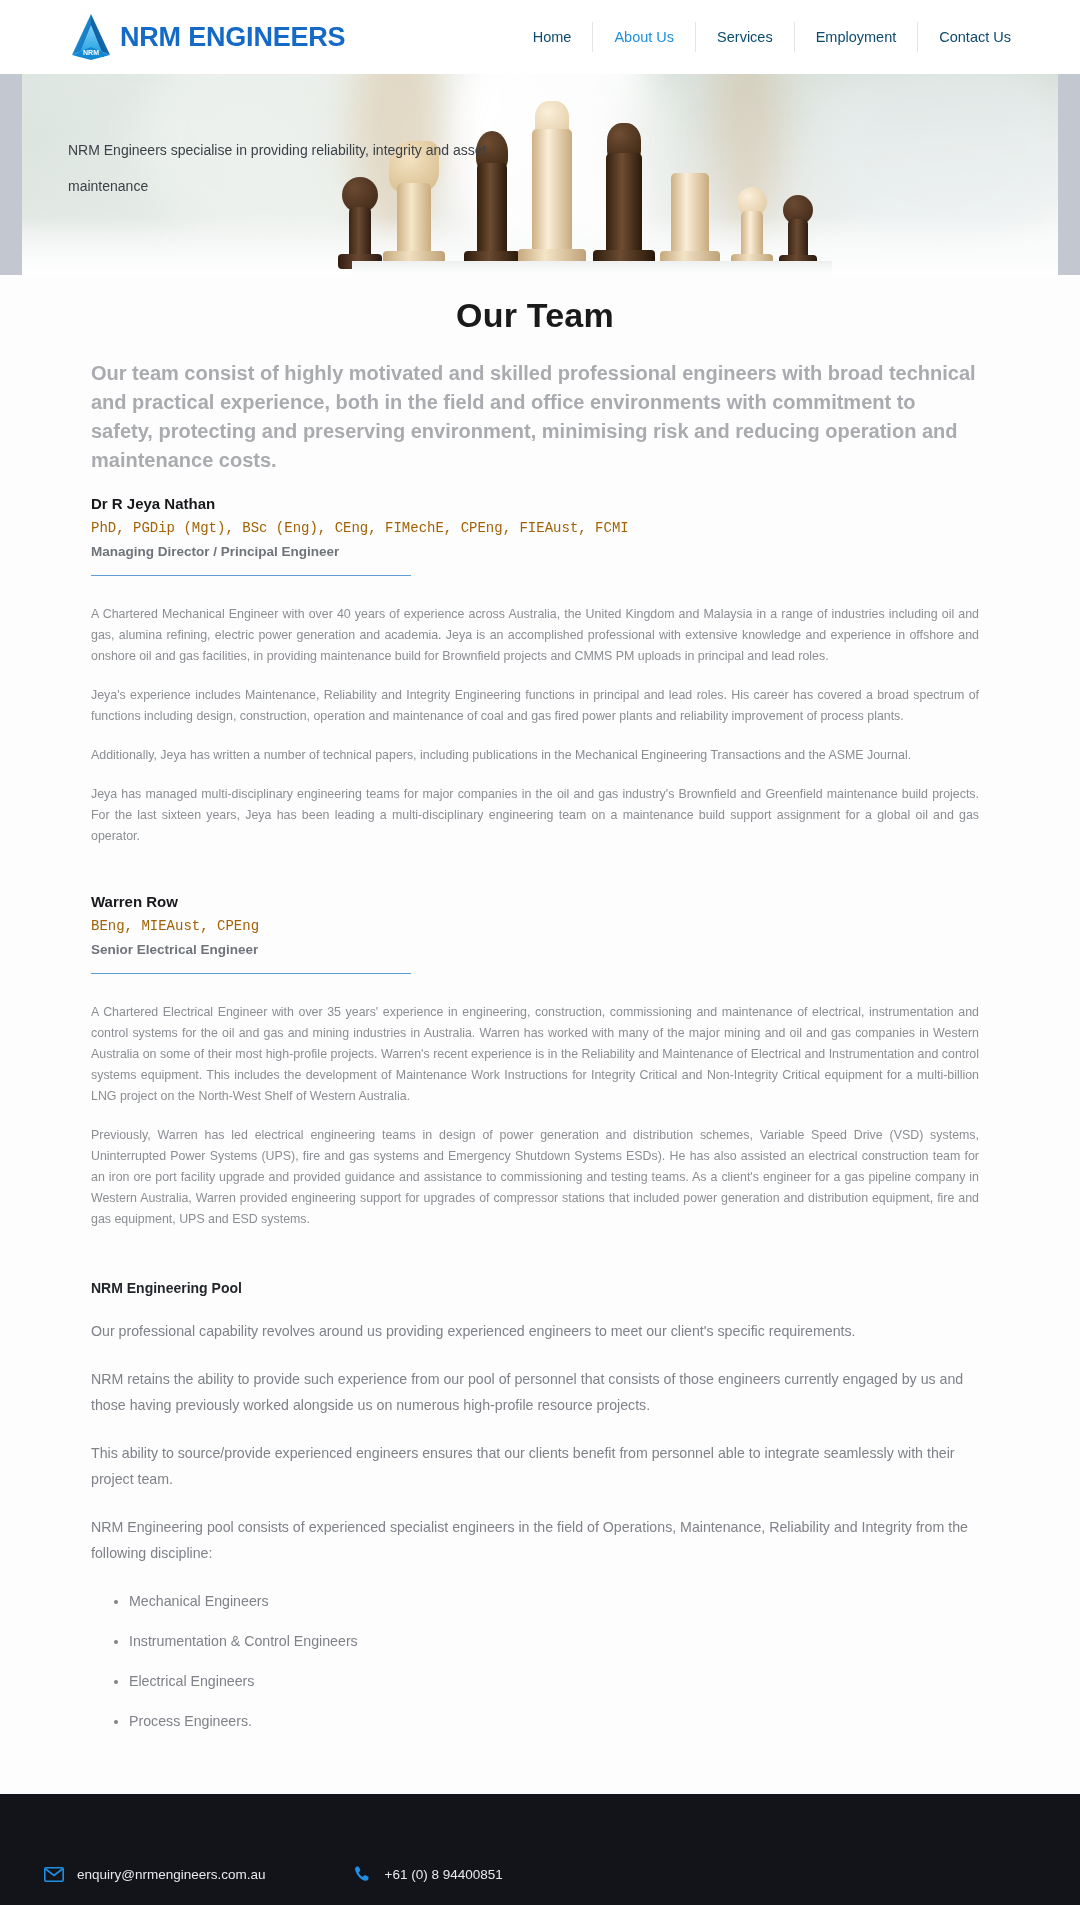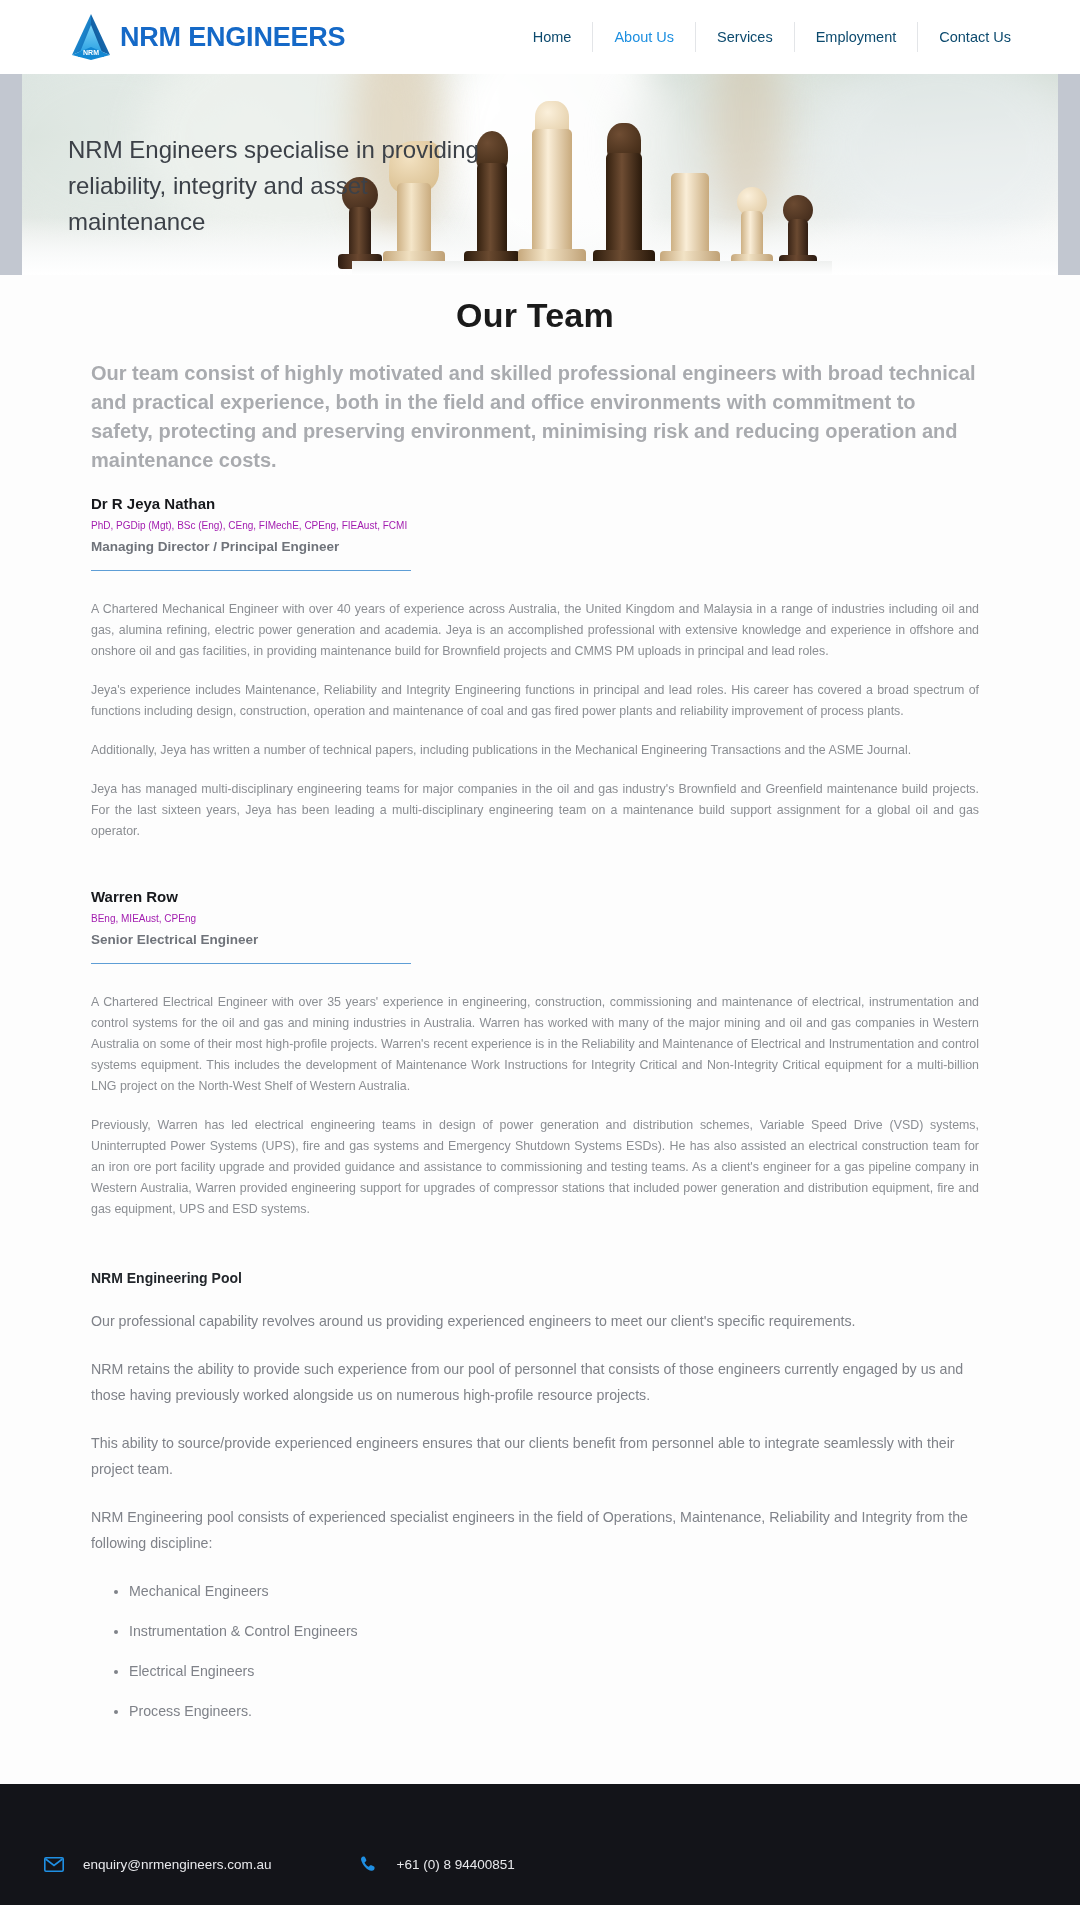--- a/index.html
+++ b/index.html
@@ -44,21 +44,21 @@
       radial-gradient(ellipse 260px 200px at 46% 18%, #ffffff 0%, rgba(255,255,255,0) 70%),
       linear-gradient(175deg, #d9e2df 0%, #cfdad2 22%, #e9ece9 55%, #f6f7f6 82%, #ffffff 100%);
   }
   .hero-photo::after{
     content:""; position:absolute; left:0; right:0; bottom:0; height:58px;
     background:linear-gradient(to bottom, rgba(255,255,255,0) 0%, #fafbfb 70%, #ffffff 100%);
   }
   .blur-blob { position:absolute; border-radius:50%; filter:blur(18px); opacity:.55; }
   .hero-title {
     position:absolute; left:68px; top:58px; z-index:6; width:430px;
-    font-size:24px; line-height:36px; color:#3c4148; font-weight:400;
+    font-size:14px; line-height:36px; color:#3c4148; font-weight:400;
   }
   
   .chess { position:absolute; z-index:5; bottom:0; left:330px; width:480px; height:200px; }
   .pc { position:absolute; bottom:6px; }
   .pc .head { border-radius:50%; position:absolute; left:50%; transform:translateX(-50%); }
   .pc .body { position:absolute; left:50%; transform:translateX(-50%); bottom:0;
               border-radius:5px 5px 3px 3px; }
   .pc .base { position:absolute; left:50%; transform:translateX(-50%); bottom:0; border-radius:4px; }
   .board-line { position:absolute; left:0; right:0; bottom:0; height:14px;
                 background:linear-gradient(to bottom,#eef0ef,#ffffff); z-index:6; }
@@ -69,40 +69,40 @@
   h1.page-title {
     text-align:center; font-size:34px; font-weight:700; color:#1a1a1a;
     padding-top:21px; letter-spacing:.2px;
   }
   .intro {
     margin-top:24px; font-size:20px; line-height:29px; color:#a9abaf; font-weight:700;
   }
 
   .member { margin-top:20px; }
   .member-name { font-size:15px; font-weight:bold; color:#16181c; }
-  .member-quals { font-size:10px; color:#a21caf; margin-top:8px; }
+  .member-quals { font-size:14px; color:#a16207; margin-top:8px;font-family:Liberation Mono, monospace; }
   .member-role { font-size:13.5px; font-weight:bold; color:#6f737a; margin-top:8px; }
   .rule { width:320px; height:0; border-top:1.5px solid #5e9ed6; margin-top:16px; }
 
   .para {
     font-size:12.4px; line-height:21px; color:#8b8e93; text-align:justify; margin-top:18px;
   }
   .para.first { margin-top:28px; }
 
   .pool { margin-top:50px; }
   .pool-title { font-size:14px; font-weight:bold; color:#22262b; }
   .pool-para { font-size:14.2px; line-height:26px; color:#7f8289; margin-top:22px; }
   .pool-list { margin-top:22px; padding-left:38px; }
   .pool-list li { font-size:14.2px; line-height:26px; color:#7f8289; margin-top:14px; }
   .pool-list li:first-child { margin-top:0; }
 
   
   .footer { background:#131419; padding:0 0 0 0; }
   .footer-top { height:160px; display:flex; align-items:center; padding:0 48px 0 44px; }
-  .contact { display:flex; align-items:center; gap:19px; }
+  .contact { display:flex; align-items:center; gap:13px; }
   .contact + .contact { margin-left:88px; }
   .contact-text { color:#e8e9ec; font-size:13.5px; }
   .icon-blue { color:#1f8fe3; display:flex; align-items:center; }
 </style>
 </head>
 <body>
 
 <div class="page">
 
   <div class="header">

